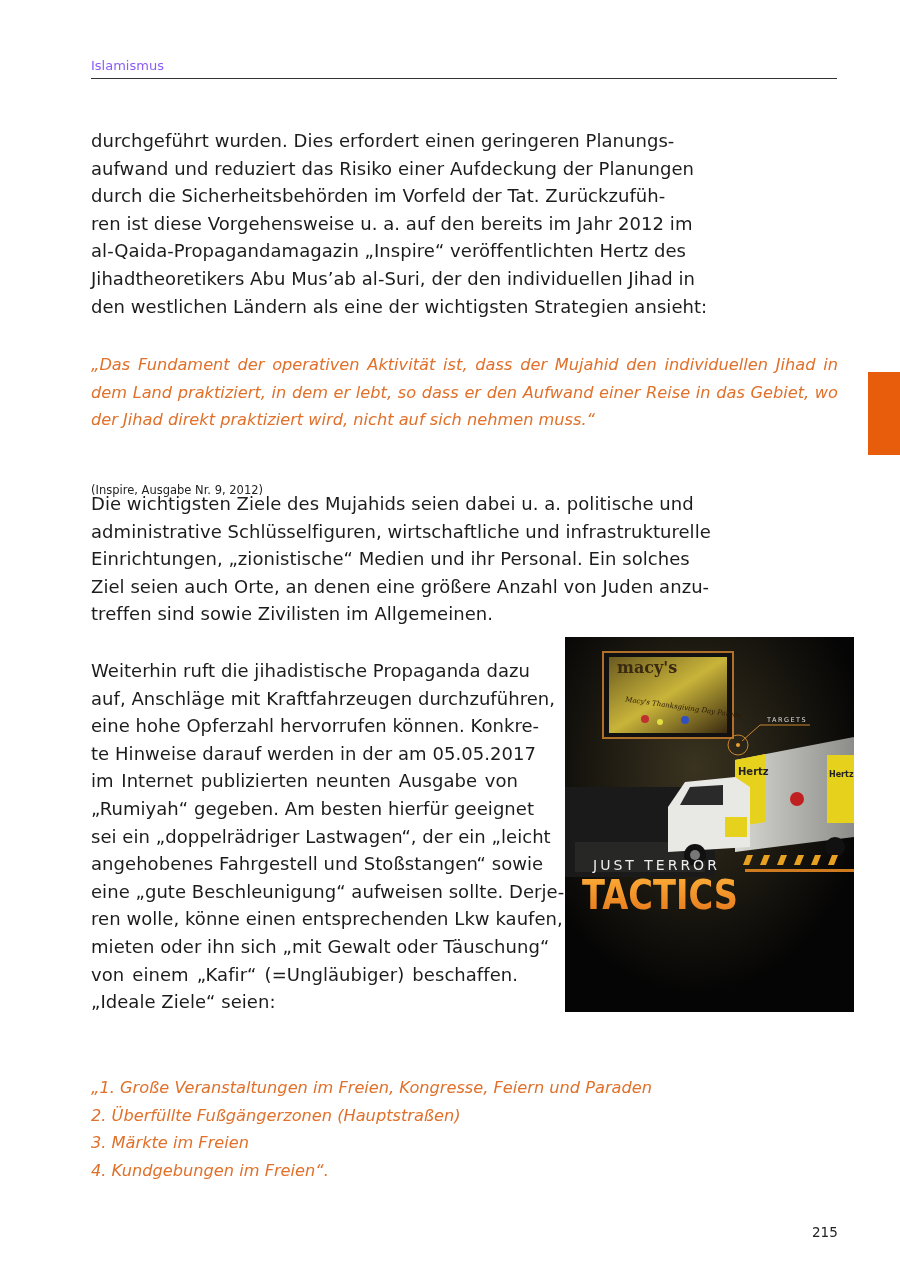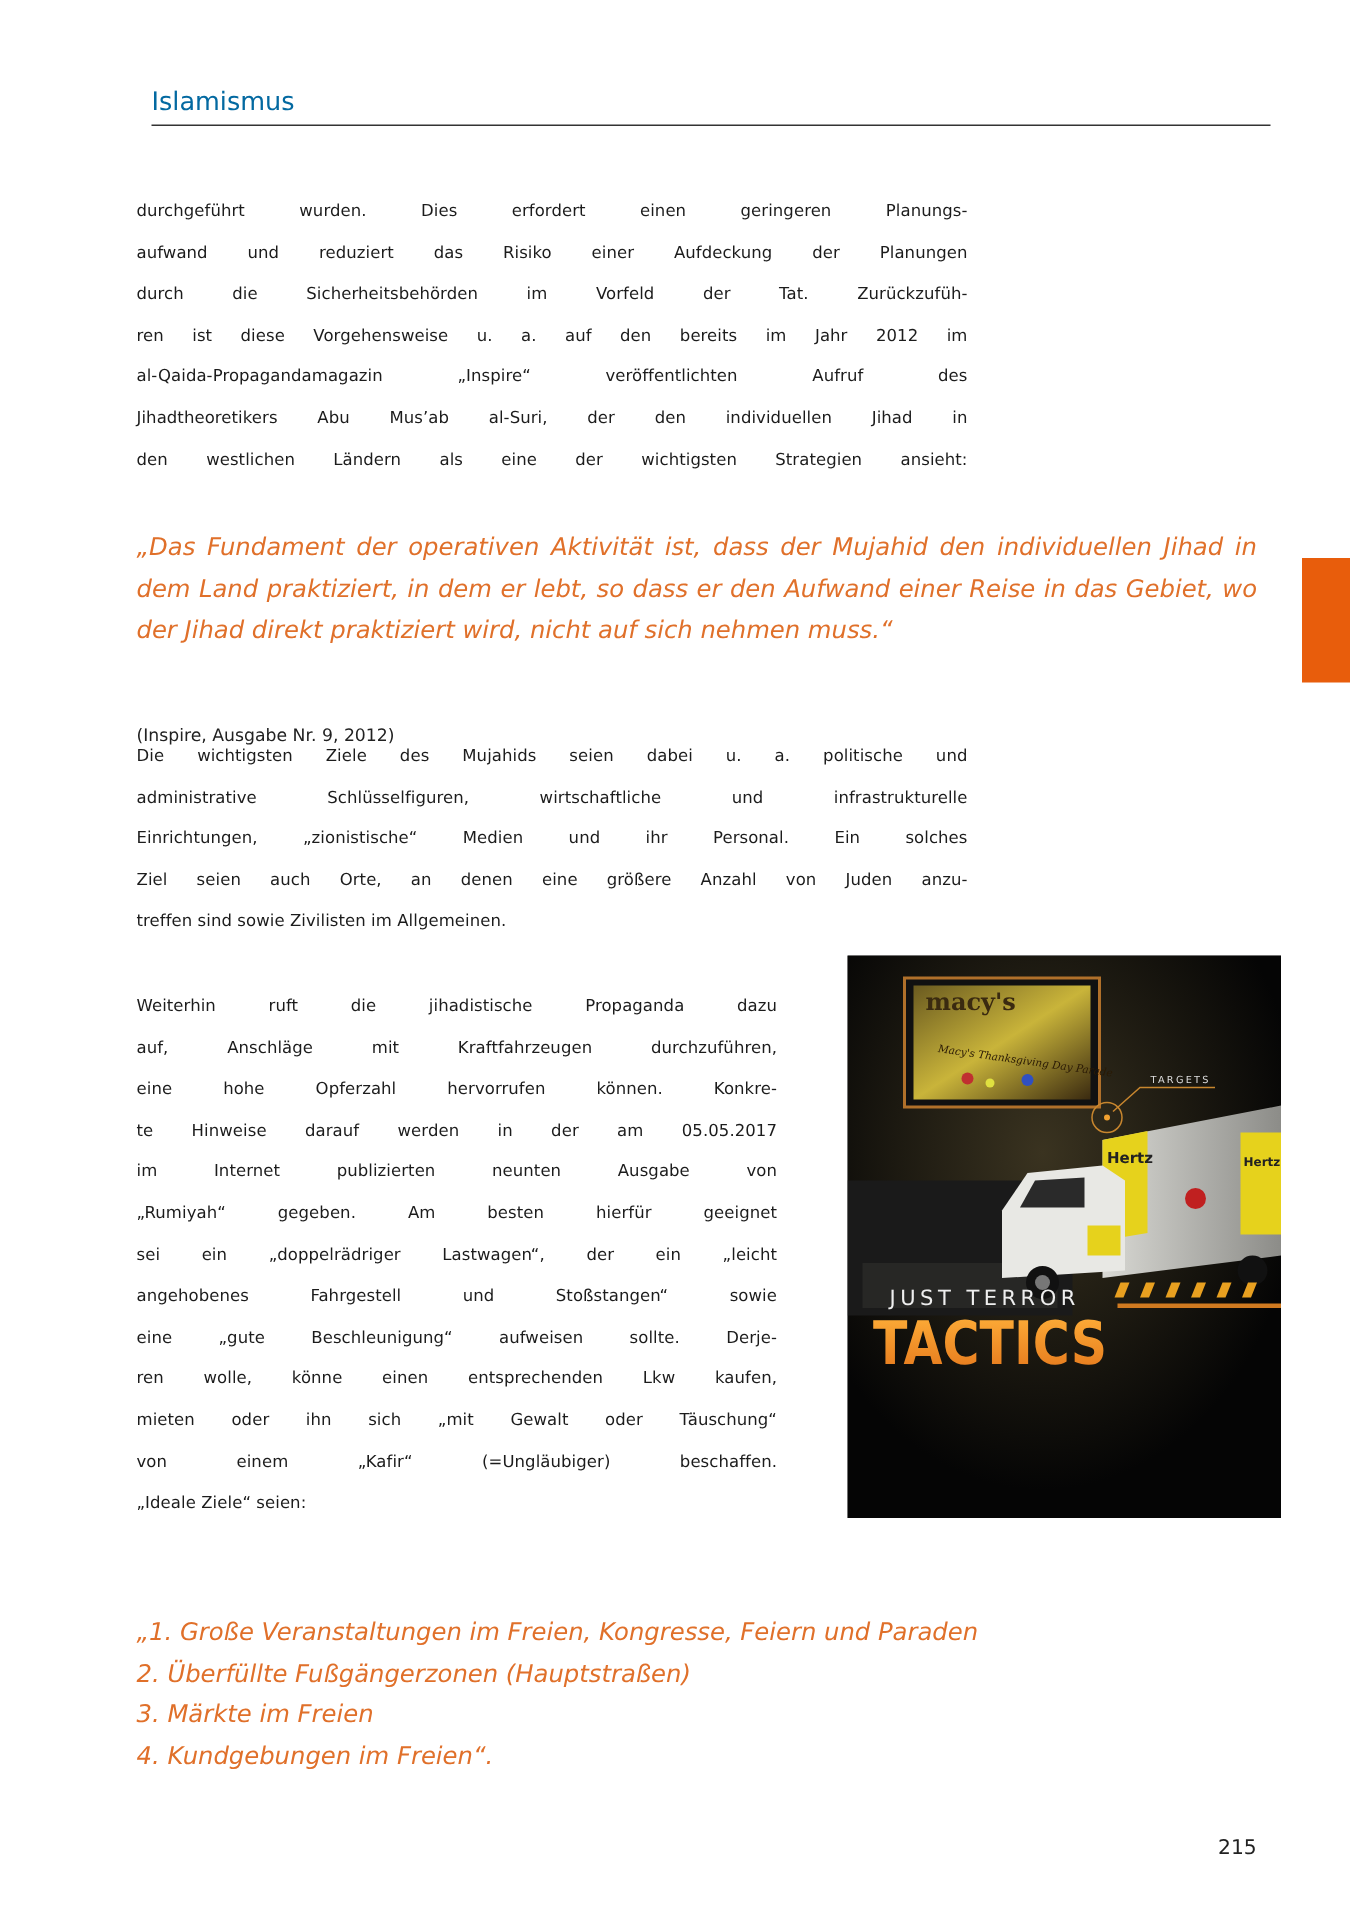--- a/index.html
+++ b/index.html
@@ -1,29 +1,29 @@
 <!DOCTYPE html>
 <html><head>
 <meta charset="utf-8">
 <style>
   html, body { margin: 0; padding: 0; }
   body {
     width: 900px; height: 1276px; background: #ffffff; position: relative; overflow: hidden;
     font-family: "DejaVu Sans", sans-serif; color: #1a1a1a;
   }
   .running-head {
-    position: absolute; left: 101px; top: 58px; width: 746px;
-    font-size: 17px; color: #0369a1; padding-bottom: 5px;
+    position: absolute; left: 91px; top: 58px; width: 746px;
+    font-size: 13px; color: #8b5cf6; padding-bottom: 5px;
     border-bottom: 1px solid #333;
   }
   .side-tab {
     position: absolute; left: 868px; top: 372px; width: 32px; height: 83px; background: #e85d0c;
   }
   .para {
-    position: absolute; left: 91px; font-size: 11px; line-height: 27.6px;
+    position: absolute; left: 91px; font-size: 18px; line-height: 27.6px;
     text-align: justify; letter-spacing: 0.05px; margin: 0; color: #1c1c1c;
   }
   .para .line { display: block; text-align: justify; text-align-last: justify; white-space: nowrap; }
   .para .line.last { text-align-last: left; }
   .quote {
     position: absolute; left: 91px; width: 747px; font-size: 16.2px; line-height: 27.6px;
     font-style: italic; color: #e0702a; margin: 0;
   }
   .quote .line { display: block; text-align: justify; text-align-last: justify; white-space: nowrap; }
   .quote .line.last { text-align-last: left; }
@@ -44,21 +44,21 @@
   <span>Islamismus</span>
 </div>
 
 <div class="side-tab"></div>
 
 <div class="para" style="top:127px; width:554px;">
   <span class="line">durchgeführt wurden. Dies erfordert einen geringeren Planungs-</span>
   <span class="line">aufwand und reduziert das Risiko einer Aufdeckung der Planungen</span>
   <span class="line">durch die Sicherheitsbehörden im Vorfeld der Tat. Zurückzufüh-</span>
   <span class="line">ren ist diese Vorgehensweise u. a. auf den bereits im Jahr 2012 im</span>
-  <span class="line">al-Qaida-Propagandamagazin „Inspire“ veröffentlichten Aufruf des</span>
+  <span class="line">al-Qaida-Propagandamagazin „Inspire“ veröffentlichten Hertz des</span>
   <span class="line">Jihadtheoretikers Abu Mus’ab al-Suri, der den individuellen Jihad in</span>
   <span class="line">den westlichen Ländern als eine der wichtigsten Strategien ansieht:</span>
 </div>
 
 <div class="quote" style="top:351px;">
   <span class="line">„Das Fundament der operativen Aktivität ist, dass der Mujahid den individuellen Jihad in</span>
   <span class="line">dem Land praktiziert, in dem er lebt, so dass er den Aufwand einer Reise in das Gebiet, wo</span>
   <span class="line last">der Jihad direkt praktiziert wird, nicht auf sich nehmen muss.“</span>
 </div>
 <div class="source">(Inspire, Ausgabe Nr. 9, 2012)</div>

